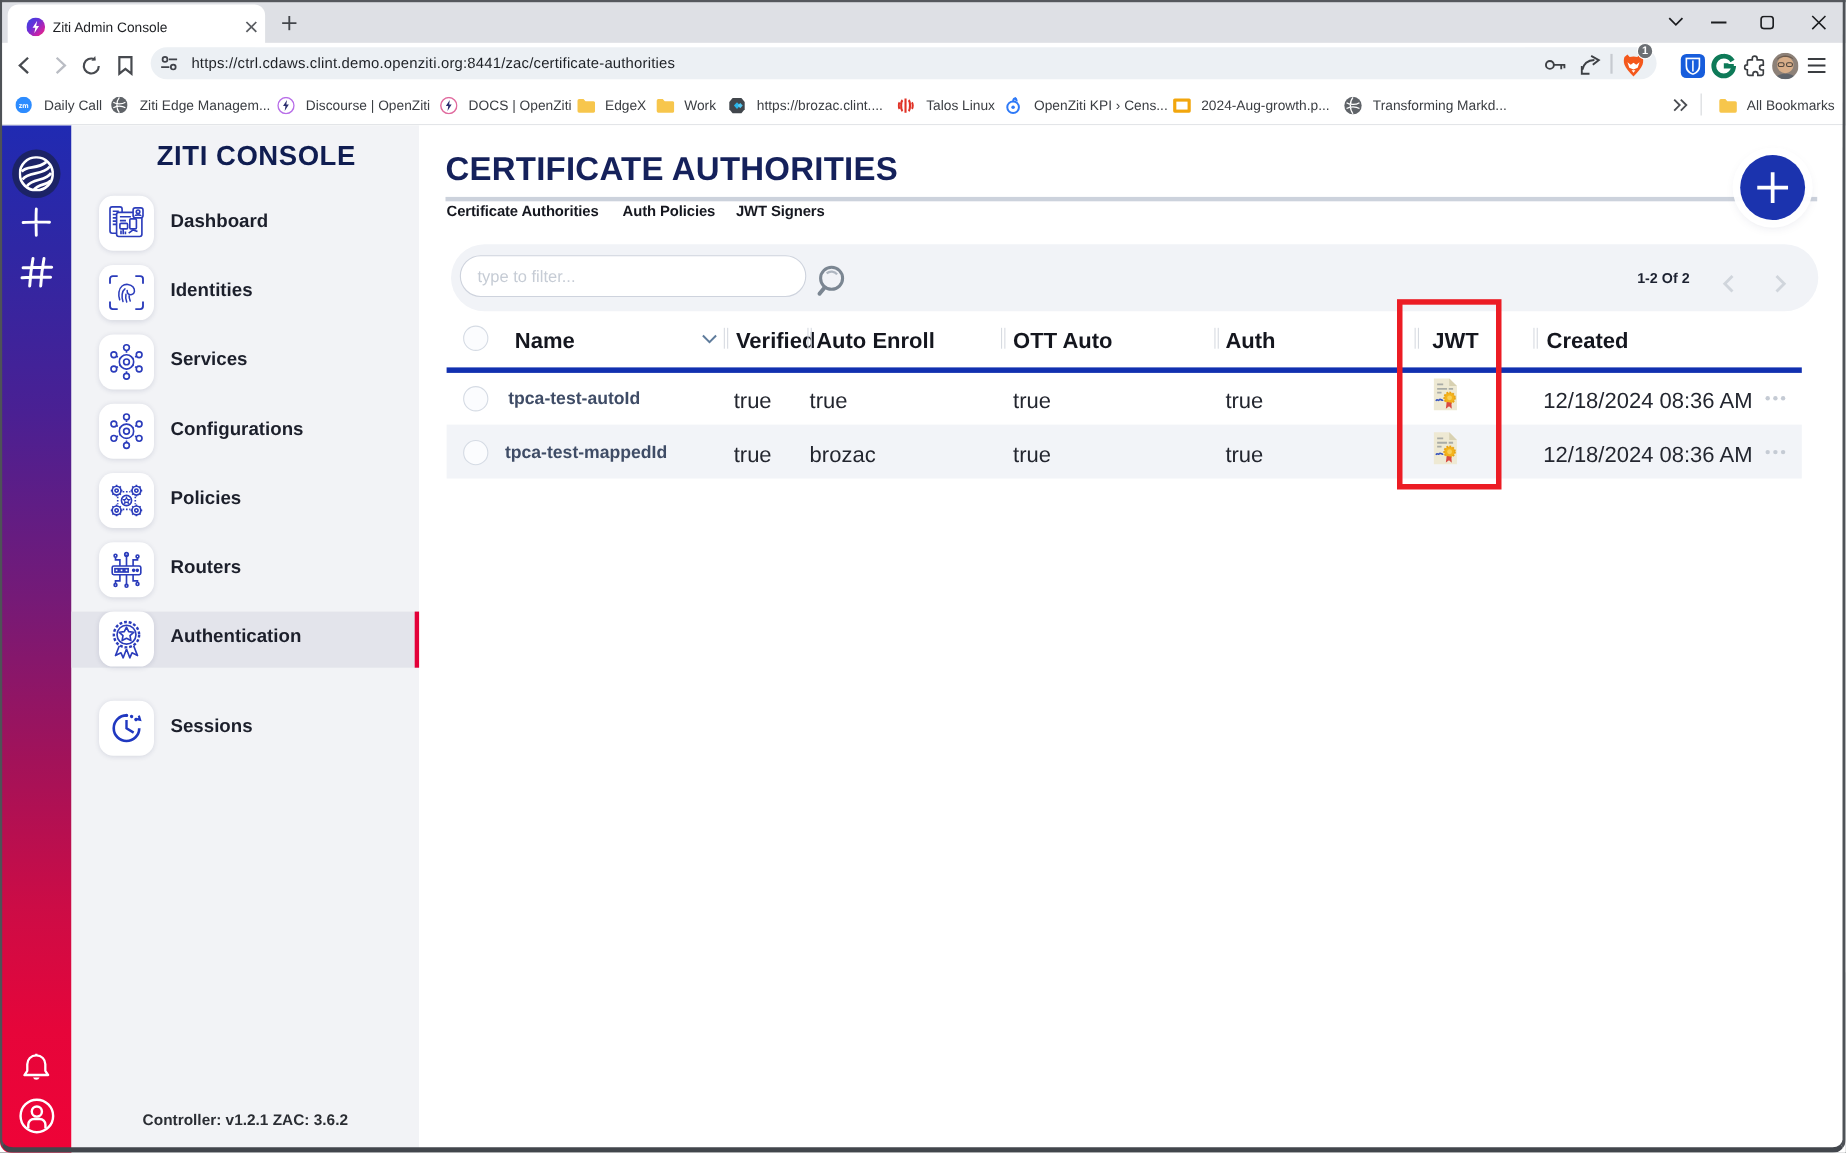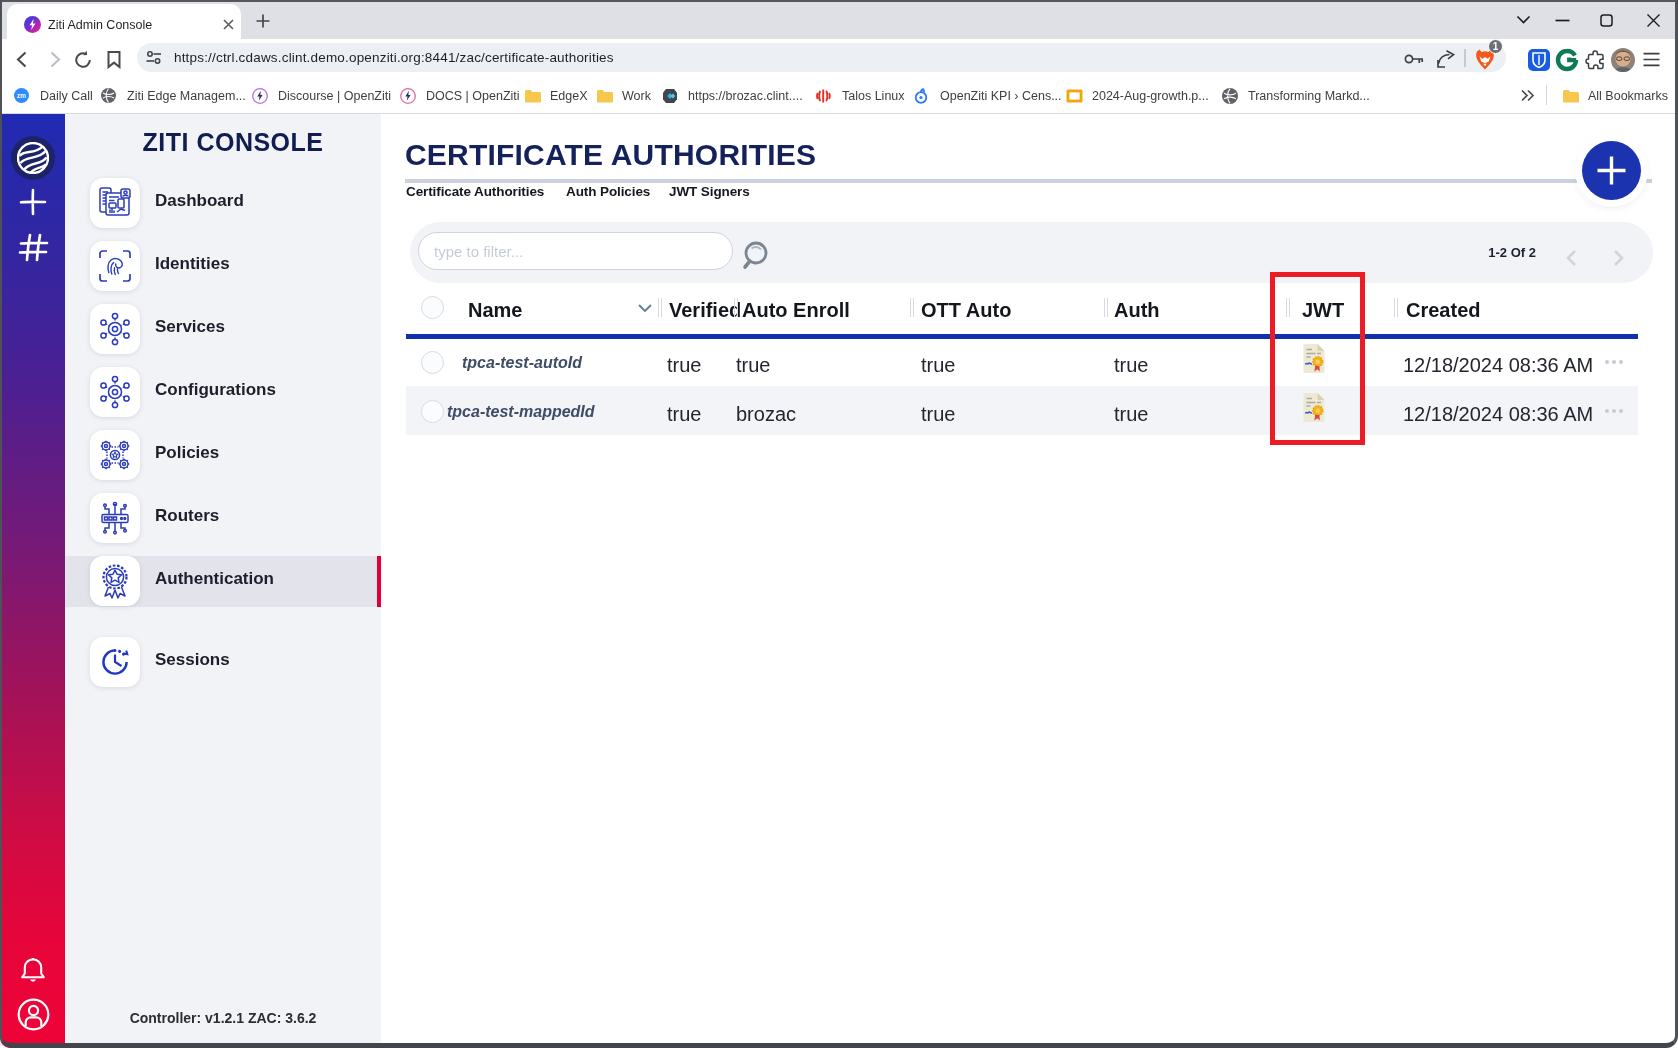--- a/index.html
+++ b/index.html
@@ -447,22 +447,22 @@
       <span class="cdiv" style="left:723px;"></span>
       <span class="hdrlbl" style="left:733px;">Auth</span>
       <span class="cdiv" style="left:905px;"></span>
       <span class="hdrlbl" style="left:921px;">JWT</span>
       <span class="cdiv" style="left:1013px;"></span>
       <span class="hdrlbl" style="left:1025px;">Created</span>
       <div id="bluerule"></div>
       <div id="row2bg"></div>
       <div class="chk" style="left:40px; top:237px;"></div>
       <div class="chk" style="left:40px; top:286px;"></div>
-      <span class="namecell" style="left:81px; top:240px;font-style:italic;">tpca-test-autoId</span>
-      <span class="namecell" style="left:66px; top:289px;font-style:italic;">tpca-test-mappedId</span>
+      <span class="namecell" style="left:81px; top:240px;">tpca-test-autoId</span>
+      <span class="namecell" style="left:78px; top:289px;">tpca-test-mappedId</span>
       <span class="cell" style="left:286px; top:240px;">true</span>
       <span class="cell" style="left:286px; top:289px;">true</span>
       <span class="cell" style="left:355px; top:240px;">true</span>
       <span class="cell" style="left:355px; top:289px;">brozac</span>
       <span class="cell" style="left:540px; top:240px;">true</span>
       <span class="cell" style="left:540px; top:289px;">true</span>
       <span class="cell" style="left:733px; top:240px;">true</span>
       <span class="cell" style="left:733px; top:289px;">true</span>
       <span class="cell" style="left:1022px; top:240px;">12/18/2024 08:36 AM</span>
       <span class="cell" style="left:1022px; top:289px;">12/18/2024 08:36 AM</span>

